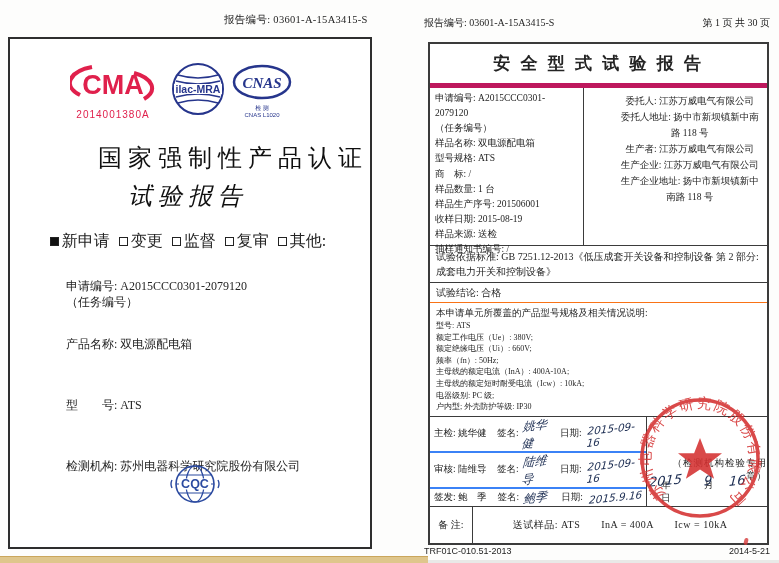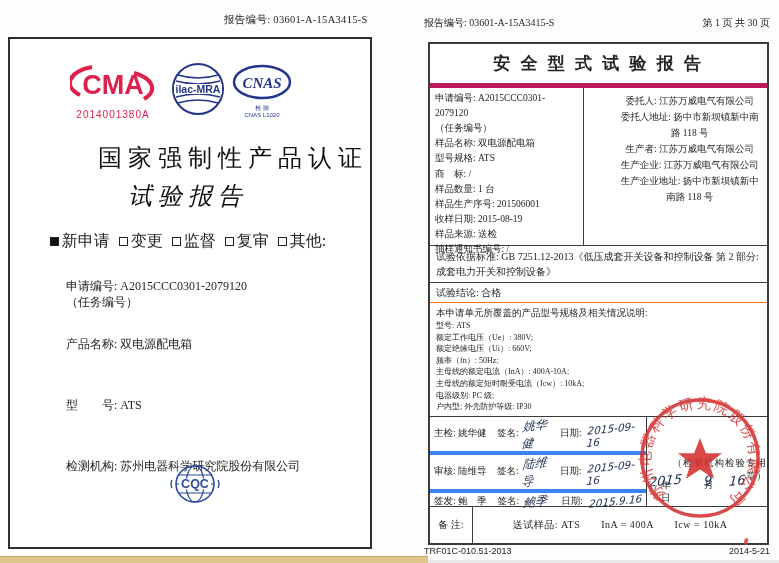--- a/index.html
+++ b/index.html
@@ -43,21 +43,21 @@
   .info-right div{text-indent:0;}
   .wrapline{padding-left:3em;text-indent:-3em;}
   .r-standard{height:38px;border-bottom:1px solid #3b3b3b;padding:3px 6px;box-sizing:border-box;font-size:10px;line-height:15px;}
   .r-conclusion{height:21px;border-bottom:1px solid #f97316;padding:0 6px;box-sizing:border-box;font-size:10px;display:flex;align-items:center;}
   .r-coverage{height:114px;border-bottom:1px solid #3b3b3b;padding:3px 6px;box-sizing:border-box;}
   .cov-title{font-size:9.5px;line-height:14px;}
   .cov-line{font-size:8px;line-height:11.6px;}
   .r-sig{height:89px;border-bottom:1px solid #3b3b3b;display:flex;}
   .sig-left{width:216px;border-right:1px solid #3b3b3b;display:flex;flex-direction:column;}
   .sig-row{flex:1;display:flex;align-items:center;padding:0 4px;font-size:9.5px;position:relative;}
-  .sig-row + .sig-row{border-top:4px solid #3b82f6;}
+  .sig-row + .sig-row{border-top:2px solid #3b82f6;}
   .sig-role{width:70px;}
   .sig-lab{width:28px;}
   .hand{font-family:"DejaVu Sans",sans-serif;font-style:italic;color:#1c2d52;transform:rotate(-6deg) skewX(-10deg);display:inline-block;}
   .sig-script{font-size:12px;width:40px;margin-right:2px;}
   .sig-date{font-size:10.5px;margin-left:2px;}
   .stamp-cell{flex:1;position:relative;font-size:9.5px;}
   .stamp-label{position:absolute;left:6px;top:40px;letter-spacing:1px;text-align:right;}
   .stamp-date{position:absolute;left:14px;top:62px;letter-spacing:12px;}
   .hand-y{position:absolute;left:2px;top:56px;font-size:13px;}
   .hand-m{position:absolute;left:57px;top:56px;font-size:13px;}

